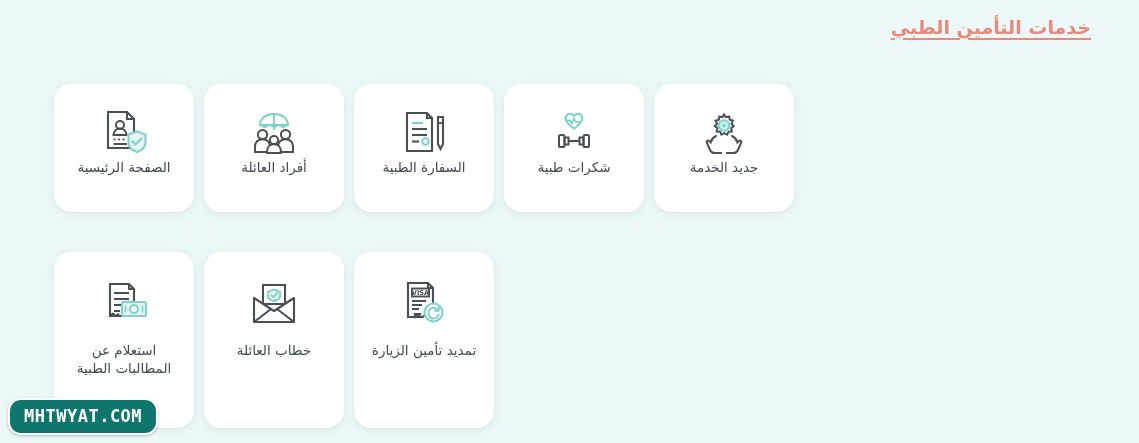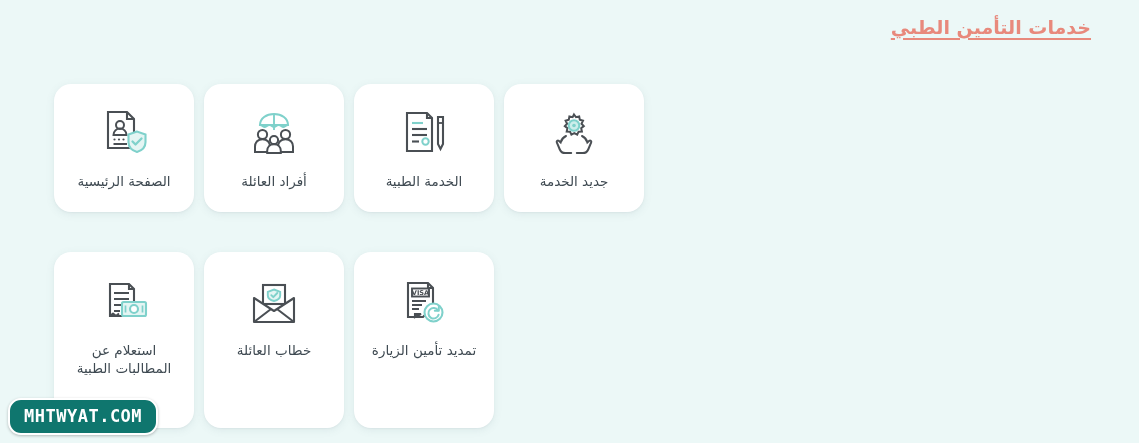--- a/index.html
+++ b/index.html
@@ -84,21 +84,20 @@
     height: 52px;
     display: flex;
     align-items: center;
     justify-content: center;
   }
   .card-icon svg {
     display: block;
   }
 
   .card-label {
-    margin-top: 14px;
     font-size: 13.5px;
     color: #3f4a52;
     text-align: center;
     line-height: 1.35;
     direction: rtl;
     white-space: pre-line;
   }
   .row-2 .card-label {
     margin-top: 11px;
   }
@@ -145,36 +144,50 @@
             </g>
             <circle cx="25" cy="17.5" r="5.3" stroke="#7fd1cb" stroke-width="2.1" fill="#cdeeeb"></circle>
             <circle cx="25" cy="17.5" r="1.8" fill="#7fd1cb"></circle>
             <path d="M17 28c-2.6 1.2-4.6 3.6-5.4 6.4l-1.9-1.6c-1-.8-2.4.3-1.9 1.5l3 7.2c.9 2.2 3 3.6 5.4 3.6h6" stroke="#4a4f54" stroke-width="2" fill="none" stroke-linecap="round"></path>
             <path d="M33 28c2.6 1.2 4.6 3.6 5.4 6.4l1.9-1.6c1-.8 2.4.3 1.9 1.5l-3 7.2c-.9 2.2-3 3.6-5.4 3.6h-6" stroke="#4a4f54" stroke-width="2" fill="none" stroke-linecap="round"></path>
           </svg>
         </div>
         <div class="card-label">جديد الخدمة</div>
       </div>
 
+      <div class="card">
+        <div class="card-icon">
+          <svg width="54" height="48" viewBox="0 0 54 48" fill="none">
+            <path d="M27 20.5s-8.4-5.2-8.4-10.4A4.6 4.6 0 0 1 27 8a4.6 4.6 0 0 1 8.4 2.1c0 5.2-8.4 10.4-8.4 10.4z" stroke="#7fd1cb" stroke-width="2.1" fill="none"></path>
+            <path d="M20 12.5h3l1.7 3.2 2.3-5.2 1.8 3.4h5" stroke="#7fd1cb" stroke-width="1.8" fill="none" stroke-linejoin="round"></path>
+            <rect x="12" y="27" width="5.5" height="12" rx="1.6" stroke="#4a4f54" stroke-width="2" fill="none"></rect>
+            <rect x="36.5" y="27" width="5.5" height="12" rx="1.6" stroke="#4a4f54" stroke-width="2" fill="none"></rect>
+            <rect x="17.5" y="29.5" width="4" height="7" stroke="#4a4f54" stroke-width="2" fill="none"></rect>
+            <rect x="32.5" y="29.5" width="4" height="7" stroke="#4a4f54" stroke-width="2" fill="none"></rect>
+            <line x1="21.5" y1="33" x2="32.5" y2="33" stroke="#4a4f54" stroke-width="2.2"></line>
+          </svg>
+        </div>
+        <div class="card-label">شكرات طبية</div>
+      </div>
 
       <div class="card">
         <div class="card-icon">
           <svg width="50" height="48" viewBox="0 0 50 48" fill="none">
             <path d="M8 5h20l5 5v33H8z" stroke="#4a4f54" stroke-width="2.1" fill="#fff"></path>
             <path d="M28 5v5h5" stroke="#4a4f54" stroke-width="2.1" fill="none"></path>
             <line x1="13" y1="15" x2="24" y2="15" stroke="#7fd1cb" stroke-width="2.1"></line>
             <line x1="13" y1="21" x2="28" y2="21" stroke="#4a4f54" stroke-width="2.1"></line>
             <line x1="13" y1="27" x2="28" y2="27" stroke="#4a4f54" stroke-width="2.1"></line>
             <line x1="13" y1="33.5" x2="20" y2="33.5" stroke="#4a4f54" stroke-width="2.1"></line>
             <circle cx="26.5" cy="33.5" r="3.2" stroke="#7fd1cb" stroke-width="2" fill="none"></circle>
             <path d="M39 9h5v27l-2.5 5-2.5-5z" stroke="#4a4f54" stroke-width="2.1" fill="#fff"></path>
             <line x1="39" y1="15" x2="44" y2="15" stroke="#4a4f54" stroke-width="1.8"></line>
           </svg>
         </div>
-        <div class="card-label">الخدمة الطبية</div>
+        <div class="card-label">السفارة الطبية</div>
       </div>
 
       <div class="card">
         <div class="card-icon">
           <svg width="56" height="48" viewBox="0 0 56 48" fill="none">
             <path d="M14 17c0-6.6 6.3-11 14-11s14 4.4 14 11z" stroke="#7fd1cb" stroke-width="2.1" fill="none"></path>
             <path d="M14 17c2.4 0 3 2 4.7 2s2.3-2 4.7-2 3 2 4.6 2 2.3-2 4.7-2 3 2 4.6 2 2.4-2 4.7-2" stroke="#7fd1cb" stroke-width="1.9" fill="none"></path>
             <line x1="28" y1="6" x2="28" y2="22" stroke="#7fd1cb" stroke-width="1.9"></line>
             <circle cx="16.5" cy="26.5" r="4.6" stroke="#4a4f54" stroke-width="2" fill="#fff"></circle>
             <path d="M16.5 31.2c-4.6 0-7.5 3.2-7.5 7.3V44h15v-5.5c0-4.1-2.9-7.3-7.5-7.3z" stroke="#4a4f54" stroke-width="2" fill="#fff"></path>

